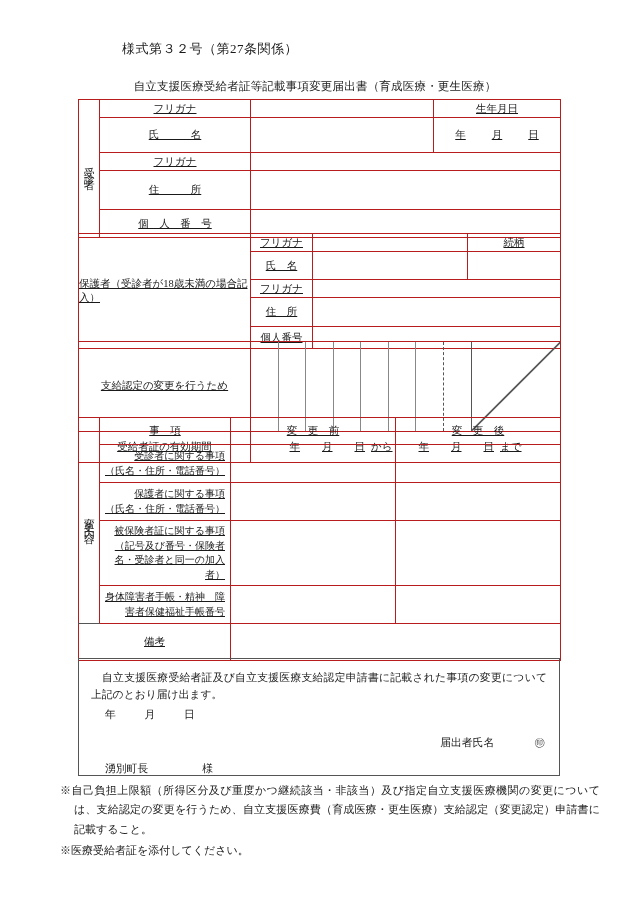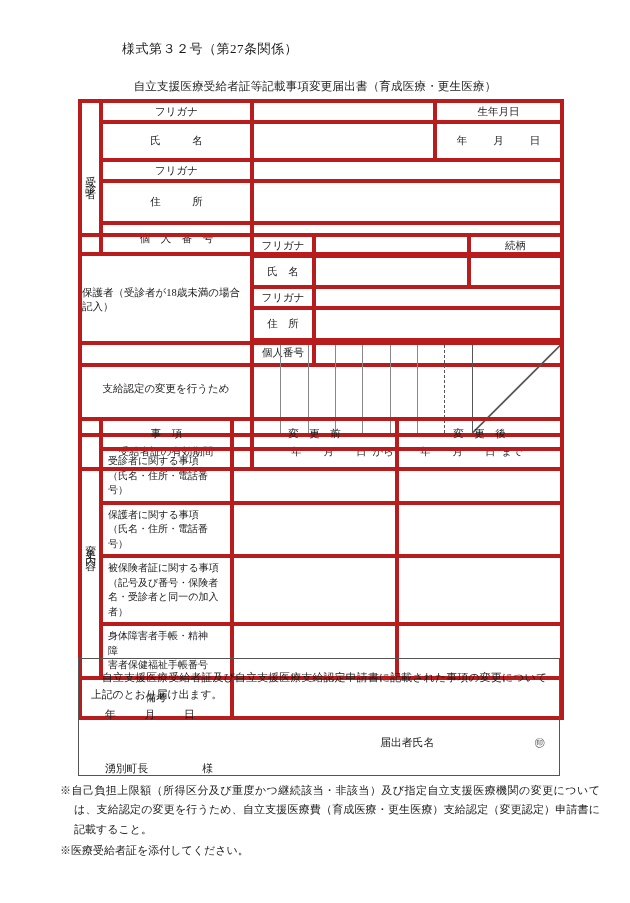--- a/index.html
+++ b/index.html
@@ -41,25 +41,26 @@
     white-space: nowrap;
   }
 
   table.form {
     position: absolute;
     border-collapse: collapse;
     table-layout: fixed;
     font-size: 10.5px;
   }
   table.form td {
-    border: 4px solid #b91c1c;
+    border: 1px solid #b91c1c;
     padding: 0;
     vertical-align: middle;
     text-align: center;
     line-height: 1.32;
+    text-decoration: underline;
   }
   .vlabel {
     writing-mode: vertical-rl;
     text-orientation: upright;
     letter-spacing: 6px;
     font-size: 11px;
     margin: 0 auto;
     display: inline-block;
     white-space: nowrap;
   }
@@ -116,21 +117,21 @@
     align-items: center;
     justify-content: center;
     height: 100%;
     font-size: 10.5px;
   }
   .dob span { margin: 0 13px; }
 
   .cell-pad { padding: 5px 6px; }
   .item-txt {
     display: block;
-    text-align: left;
+    text-align: right;
     font-size: 10px;
     line-height: 1.45;
     padding: 3px 5px;
   }
 
   
   .decl {
     position: absolute;
     left: 78px;
     top: 658px;
@@ -151,21 +152,21 @@
     text-align: left;
     padding-right: 56px;
     letter-spacing: 0px;
   }
   .decl-date span { margin-left: 26px; }
   .decl-sign {
     margin-top: 14px;
     padding-right: 14px;
     text-align: right;
   }
-  .decl-sign .who { margin-right: 100px; text-align: center; }
+  .decl-sign .who { margin-right: 40px; text-align: center; }
   .decl-to {
     margin-top: 12px;
     padding-left: 26px;
   }
   .decl-to .sama { margin-left: 54px; }
 
   .notes {
     position: absolute;
     left: 60px;
     top: 782px;

